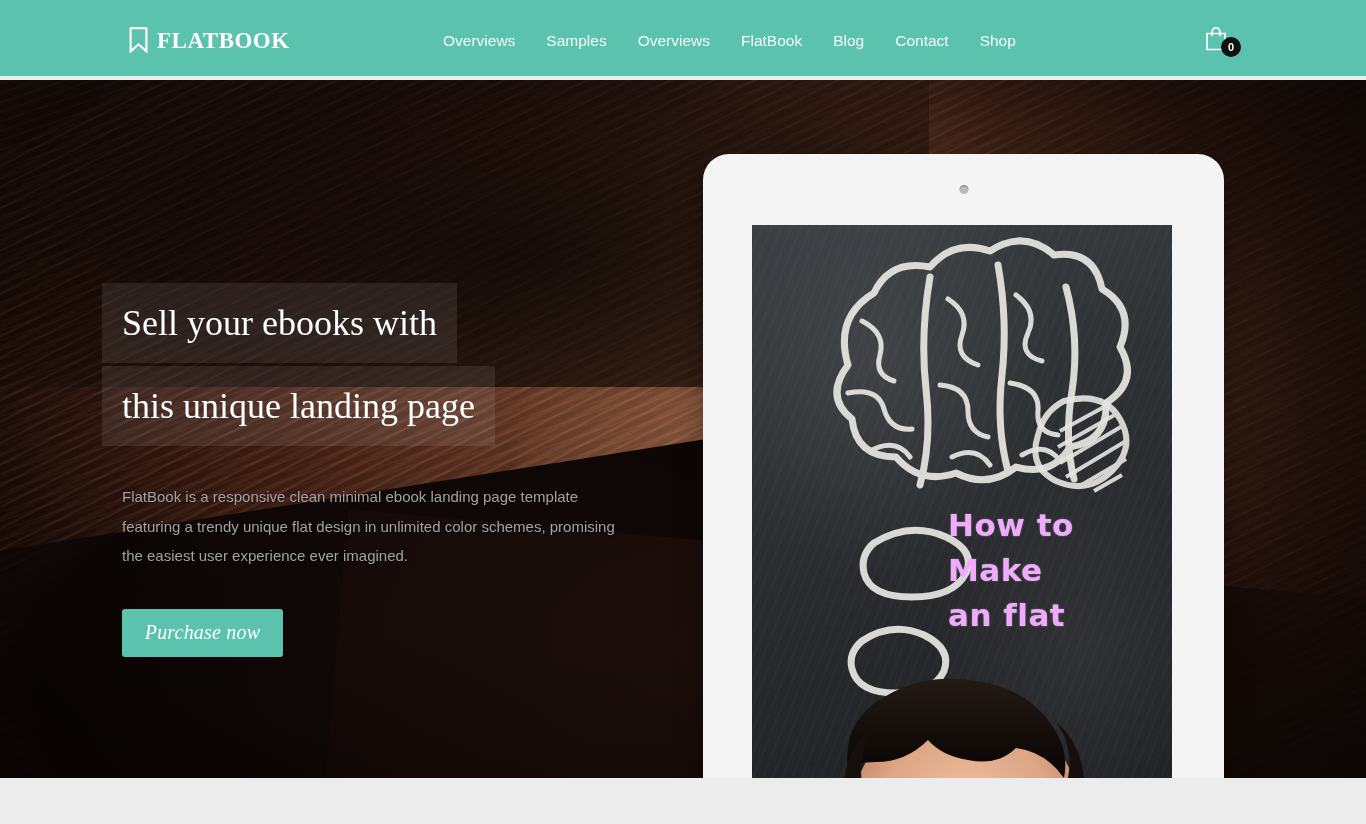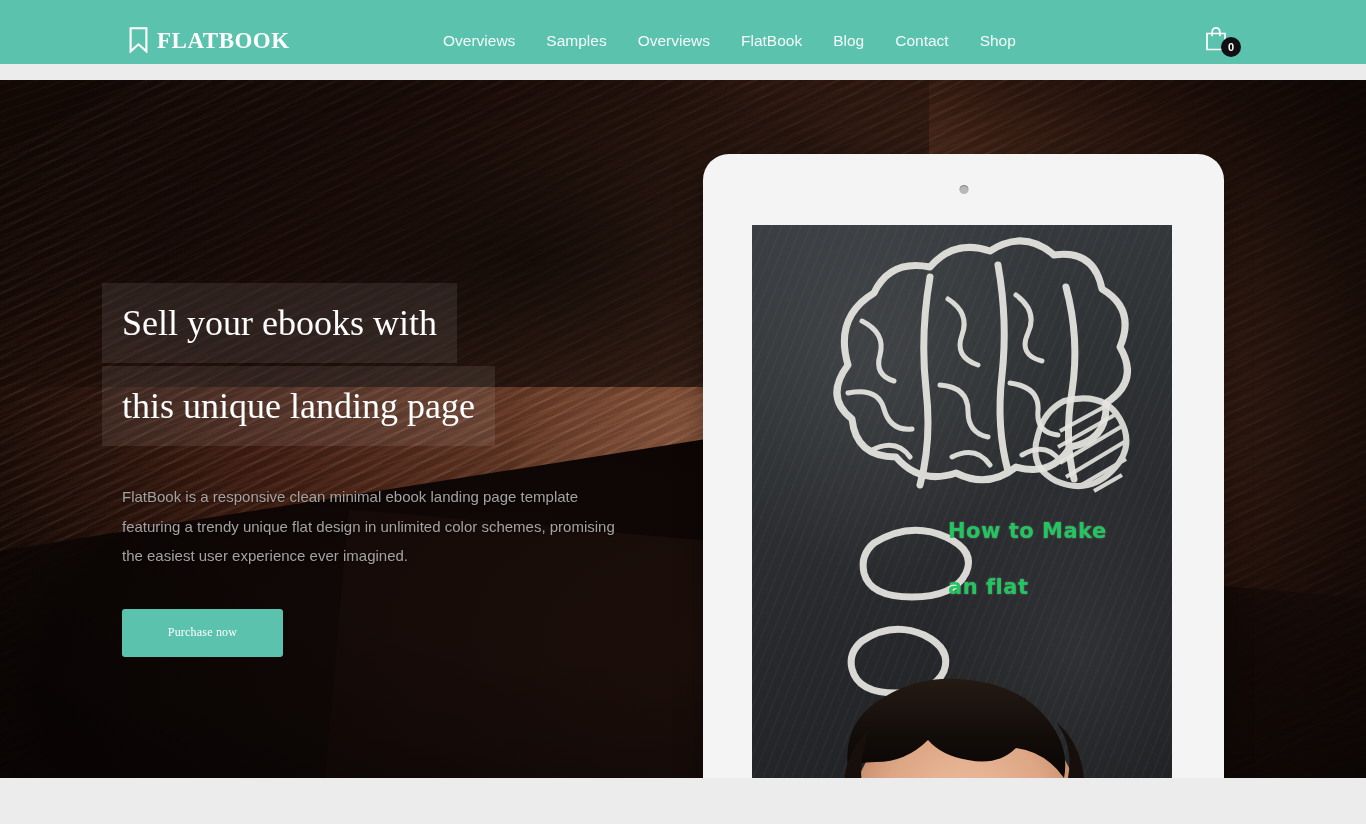--- a/index.html
+++ b/index.html
@@ -5,21 +5,21 @@
   * { margin:0; padding:0; box-sizing:border-box; }
   html,body { width:1366px; height:824px; overflow:hidden; }
   body {
     font-family:"Liberation Sans", sans-serif;
     background:#ececec;
   }
 
   
   .site-header{
     position:absolute; top:0; left:0;
-    width:1366px; height:64px;
+    width:1366px; height:76px;
     background:#5bc2ae;
     z-index:40;
   }
   .logo{
     position:absolute; left:129px; top:27px;
     display:flex; align-items:center; gap:9px;
     text-decoration:none; cursor:pointer;
   }
   .logo-mark{ width:19px; height:26px; display:block; }
   .logo-text{
@@ -143,23 +143,24 @@
     font-size:15px;
     line-height:29.5px;
     color:#a3a3a3;
     width:500px;
     text-shadow:0 1px 2px rgba(0,0,0,.45);
   }
   .hero-actions{ margin-top:38px; display:flex; align-items:center; gap:14px; }
   .btn{
     display:inline-flex; align-items:center; justify-content:center;
     font-family:"Liberation Serif", serif;
-    font-size:12px; color:#ffffff; cursor:pointer;
+    font-size:20px; color:#ffffff; cursor:pointer;
     height:48px; border-radius:3px; text-decoration:none;
     letter-spacing:.2px;
+    font-style:italic;
   }
   .btn-primary{ width:161px; background:#5bc2ae; border:0; }
   .btn-ghost{ width:144px; background:transparent; border:1px solid rgba(255,255,255,.82); }
 
   
   .device{
     position:absolute; left:703px; top:74px;
     width:521px; height:700px;
     background:#f4f4f4;
     border-radius:26px 26px 0 0;
@@ -185,23 +186,23 @@
       radial-gradient(ellipse 60% 50% at 78% 68%, rgba(255,255,255,.05) 0%, rgba(255,255,255,0) 60%),
       linear-gradient(165deg,#3a3d41 0%,#303336 28%,#26282b 60%,#1d1f21 100%);
   }
   .chalk-bg::after{
     content:""; position:absolute; inset:0;
     background:repeating-linear-gradient(112deg, rgba(255,255,255,.022) 0 2px, rgba(0,0,0,0) 2px 9px);
   }
   .chalk-svg{ position:absolute; left:0; top:0; width:420px; height:629px; }
   .chalk-title{
     position:absolute; left:196px; top:278px;
-    width:214px; color:#22c55e;
+    width:214px; color:#f0abfc;
     font-family:"DejaVu Sans", sans-serif;
-    font-weight:bold; font-size:21px; line-height:56px;
+    font-weight:bold; font-size:31px; line-height:45px;
     letter-spacing:.5px;
     text-shadow:0 0 2px rgba(255,255,255,.35);
   }
   .chalk-title .l2{ display:block; }
   .chalk-title .l3{ display:block; padding-left:30px; }
   .face{
     position:absolute; left:0; bottom:0; width:420px; height:212px;
     overflow:hidden;
   }
   .face svg{ position:absolute; left:0; bottom:0; }

